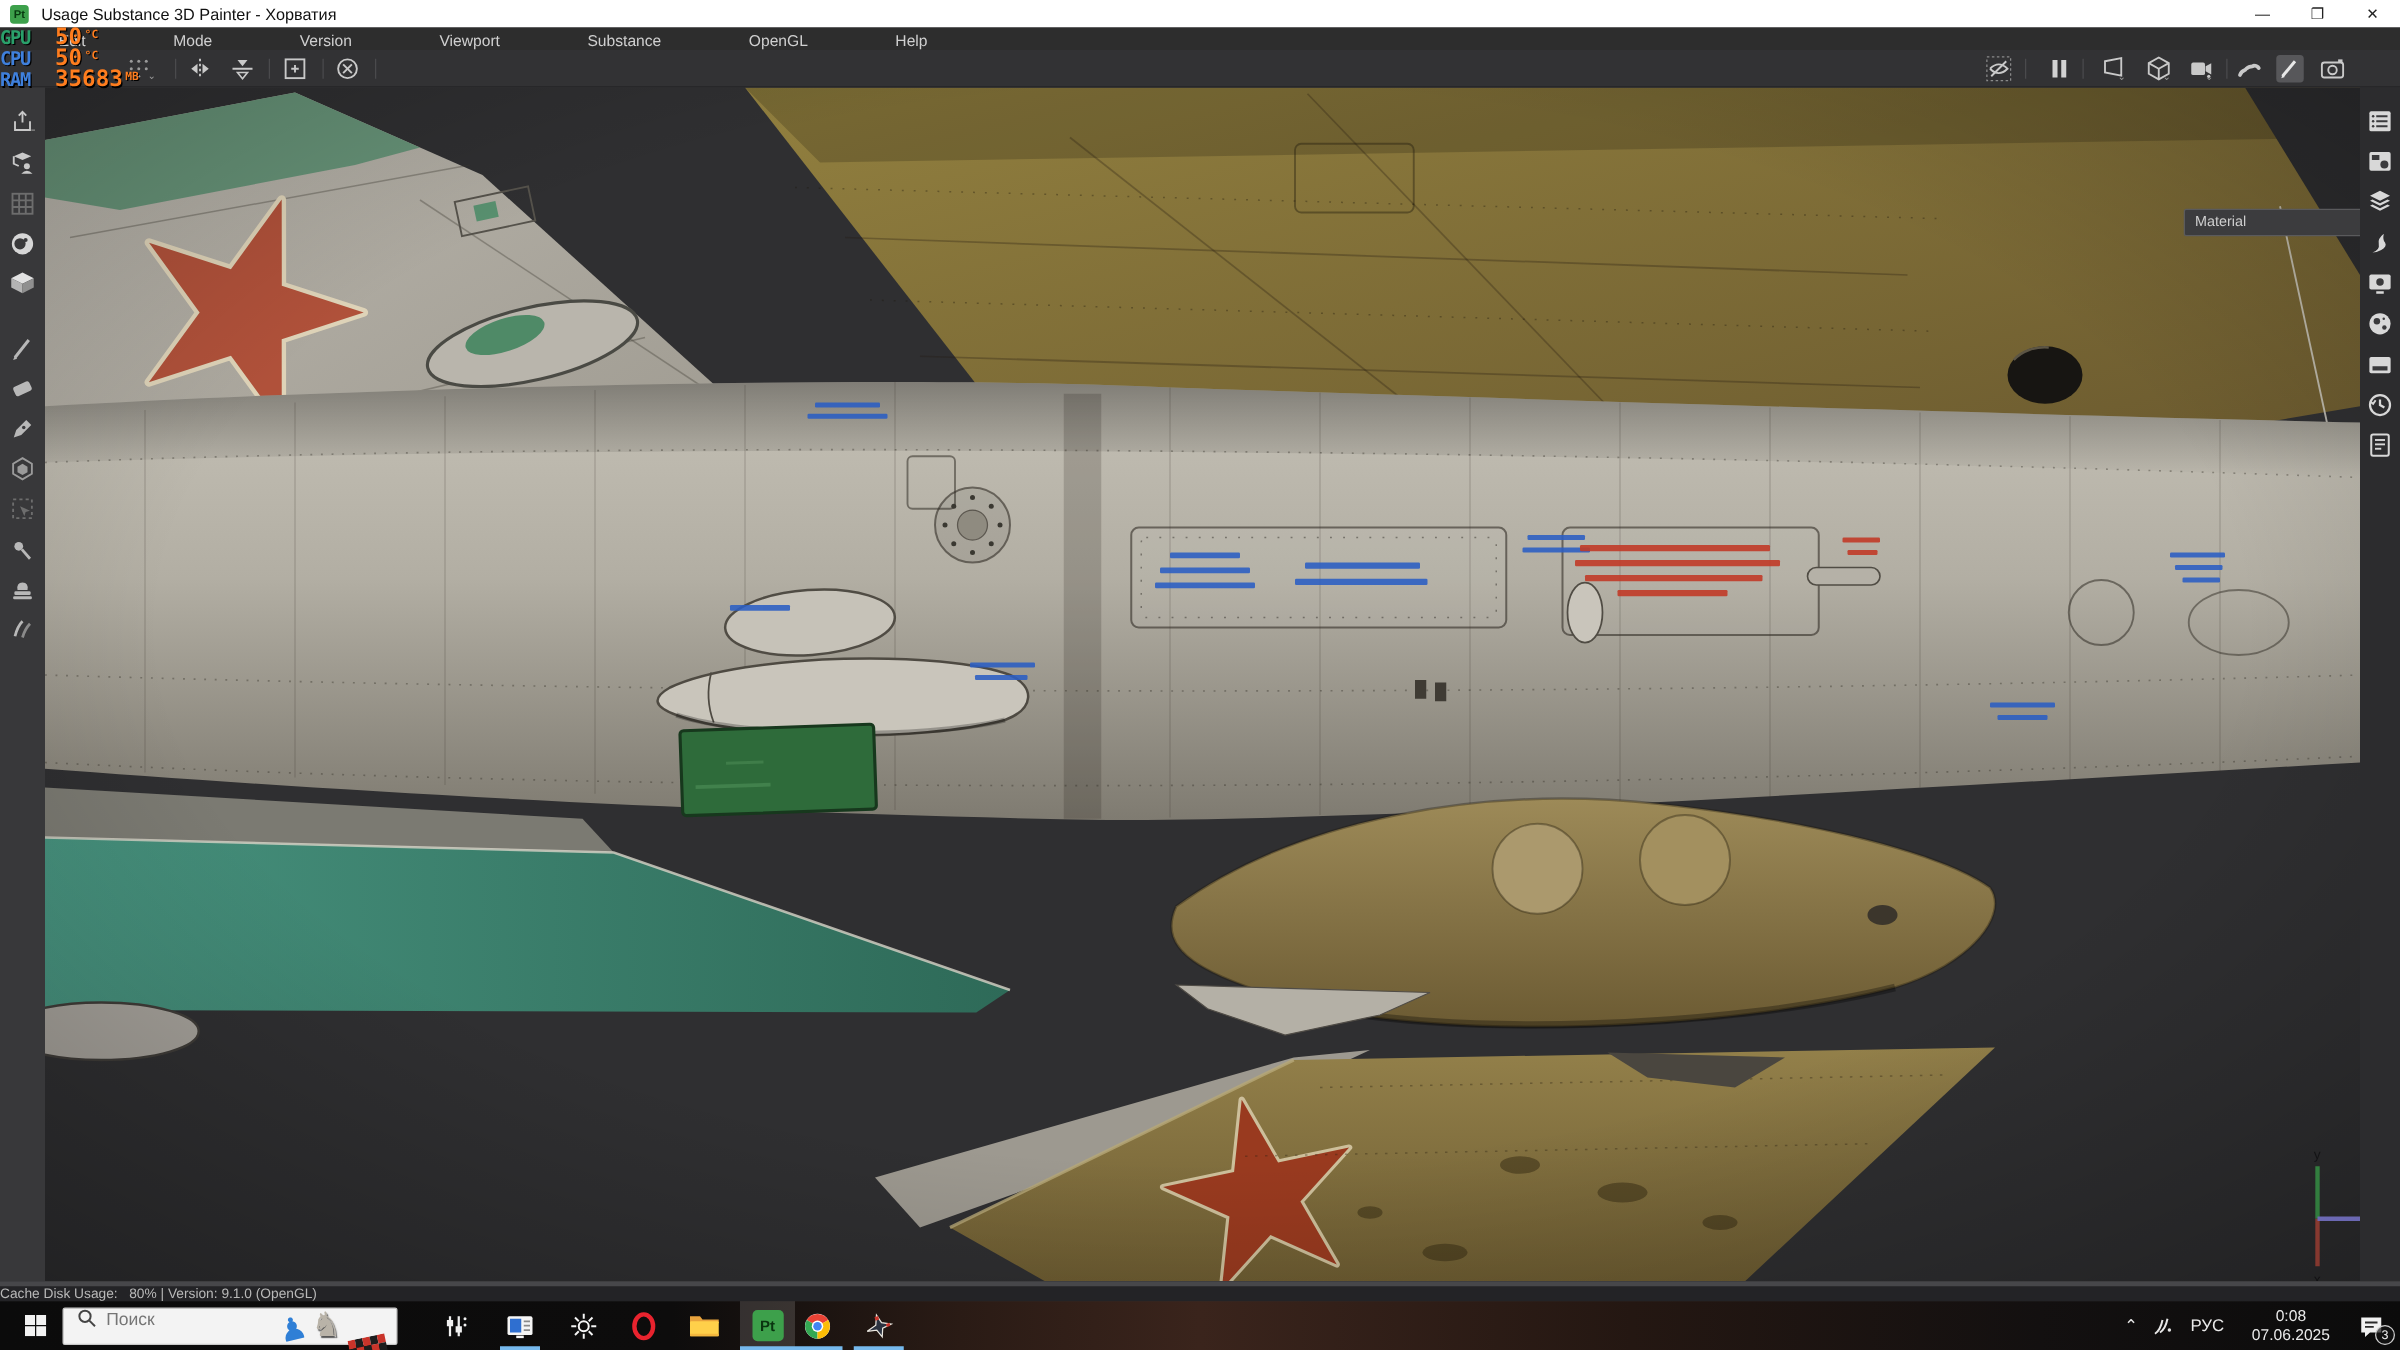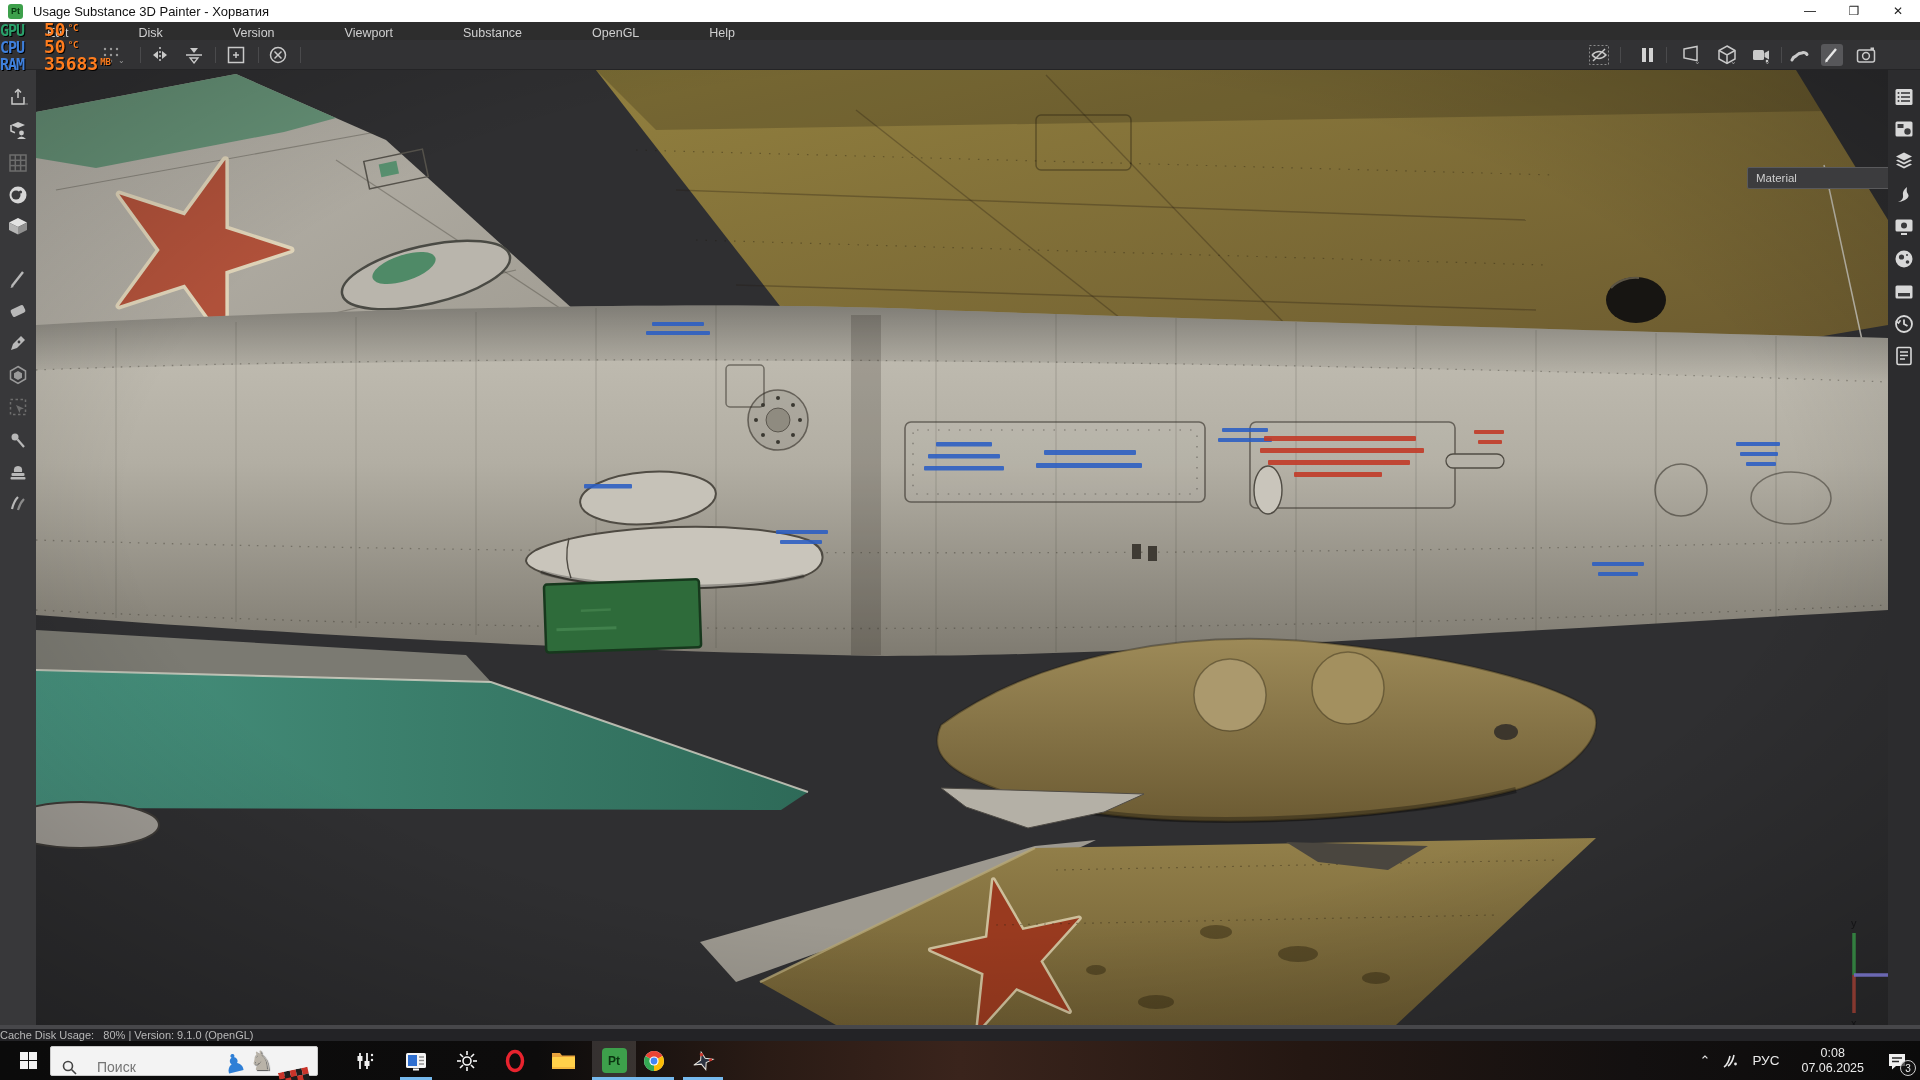--- a/index.html
+++ b/index.html
@@ -58,21 +58,21 @@
   
   .statusbar { position:absolute; left:0; top:1025px; width:1920px; height:16px; background:#232326;
                border-top:4px solid #47474a; display:flex; justify-content:flex-start; align-items:center; }
   .status-text { color:#b8b8b8; font-size:11px; white-space:pre; margin-right:28px; }
 
   
   .taskbar { position:absolute; left:0; top:1041px; width:1920px; height:39px;
              background:linear-gradient(90deg,#0b0b0b 0%,#0d0c0c 28%,#2a1b15 40%,#3a241c 50%,#241712 68%,#131010 85%,#0b0b0b 100%); }
   .start-btn { position:absolute; left:8px; top:0; width:40px; height:39px; display:flex; align-items:center; justify-content:center; }
   .search-box { position:absolute; left:50px; top:5px; width:268px; height:30px; background:#f3f3f3;
-                border:1px solid #c9c9c9; border-radius:2px; display:flex; align-items:flex-end; overflow:visible;gap:12px; }
+                border:1px solid #c9c9c9; border-radius:2px; display:flex; align-items:flex-start; overflow:visible; }
   .search-box input { border:none; outline:none; background:transparent; font-size:14px; color:#444;
                       font-family:"Liberation Sans",sans-serif; width:140px; }
   .search-glass { margin:0 8px 0 11px; }
   .chess-decor { position:absolute; right:2px; top:-4px; width:92px; height:40px; pointer-events:none; }
   .chess-pawn { position:absolute; left:0px; top:6px; font-family:"DejaVu Sans",sans-serif; font-size:25px;
                 color:#2f7fd6; transform:rotate(-14deg); }
   .chess-knight { position:absolute; left:26px; top:2px; font-family:"DejaVu Sans",sans-serif; font-size:27px;
                   color:#b9b3a8; text-shadow:1px 1px 1px #555; }
   .checker { position:absolute; left:56px; top:26px; transform:rotate(-12deg); }
   .tb-app { position:absolute; top:0; width:44px; height:39px; display:flex; align-items:center; justify-content:center; }
@@ -101,21 +101,21 @@
     <div class="title-text">Usage Substance 3D Painter - Хорватия</div>
     <div class="win-controls">
       <div class="win-btn">—</div>
       <div class="win-btn">❐</div>
       <div class="win-btn">✕</div>
     </div>
   </div>
 
   <div class="menubar">
     <span>Edit</span>
-    <span>Disk</span>
+    <span>Mode</span>
     <span>Version</span>
     <span>Viewport</span>
     <span>Substance</span>
     <span>OpenGL</span>
     <span>Help</span>
   </div>
 
   <div class="toolbar">
     <div class="tb-ic" style="left:100px">
       <svg viewBox="0 0 22 22">

